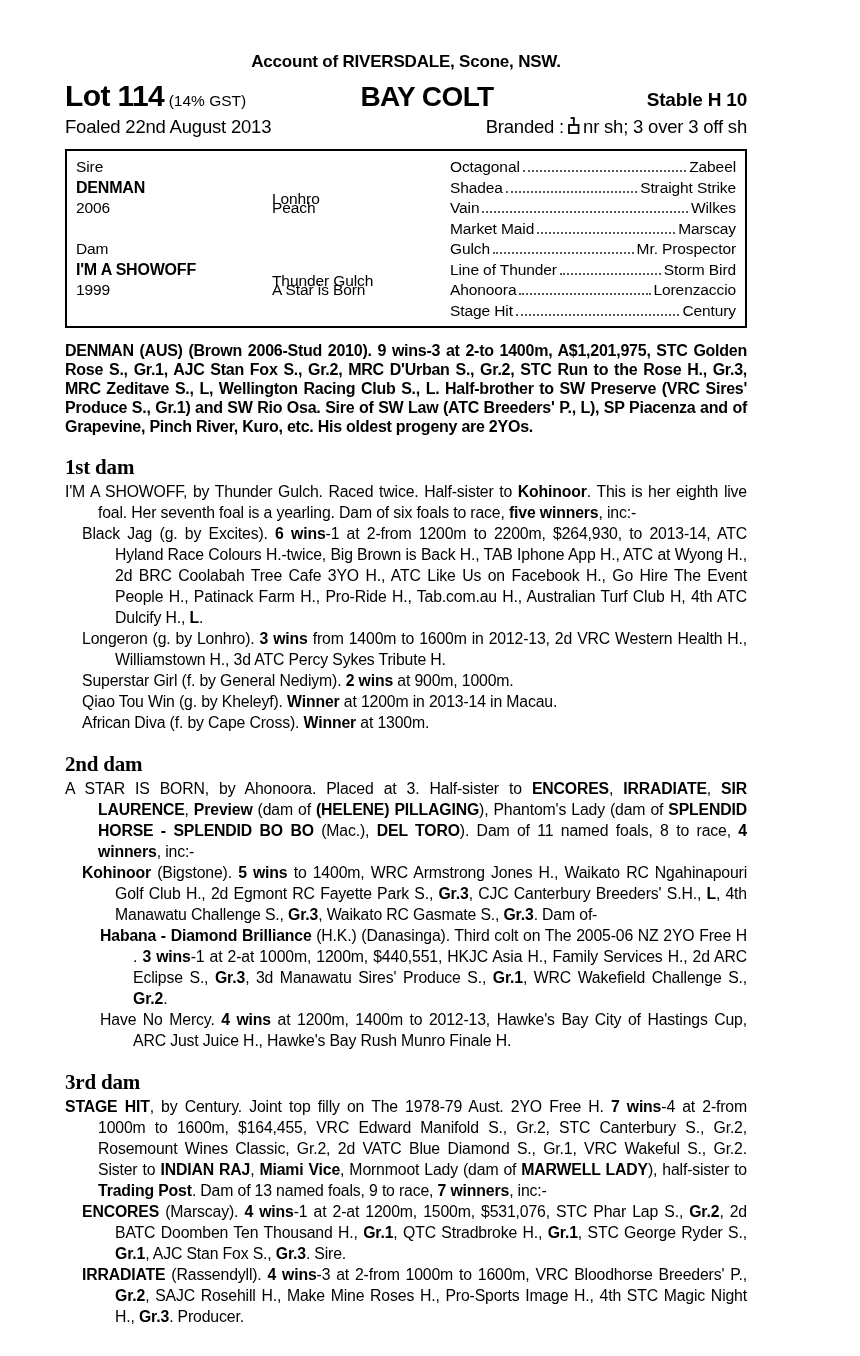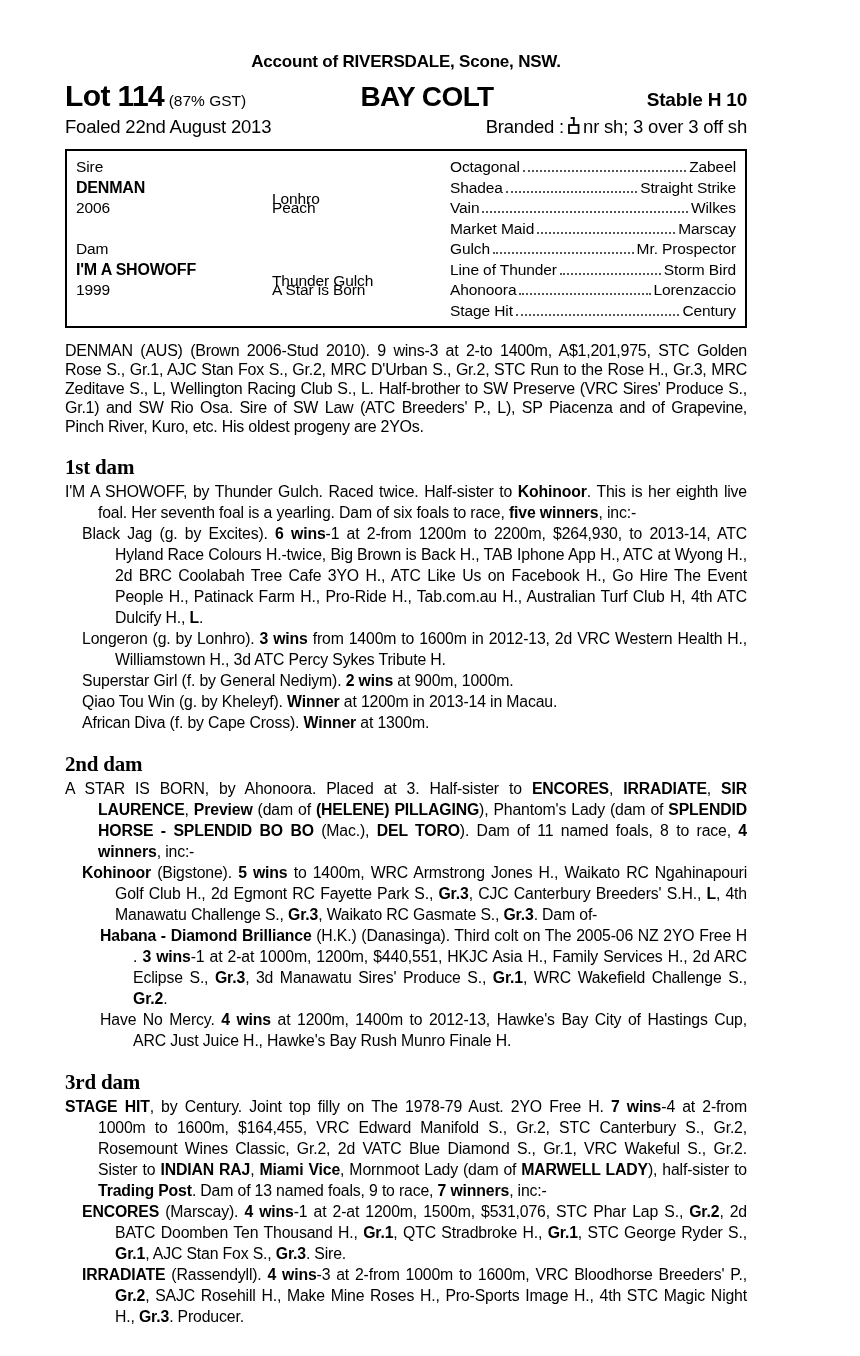--- a/index.html
+++ b/index.html
@@ -23,39 +23,39 @@
   .ped-table{border:2px solid #000;padding:6px 9px 5px 9px;margin-bottom:13px;}
   .ped-half{display:grid;grid-template-columns:196px 178px 1fr;grid-auto-rows:20.5px;font-size:15.5px;letter-spacing:-0.1px;}
   .ped-c1{grid-column:1;grid-row:1/5;line-height:20.5px;}
   .ped-name{font-weight:bold;font-size:16px;letter-spacing:-0.2px;}
   .ped-p{line-height:20.5px;}
   .ped-p1{grid-column:2;grid-row:1;margin-top:32px;}
   .ped-p2{grid-column:2;grid-row:3;}
   .ped-g3{grid-column:3;display:flex;align-items:baseline;line-height:20.5px;white-space:nowrap;}
   .dots{flex:1;border-bottom:2px dotted #555;margin:0 3px;min-width:12px;}
 
-  .sire-summary{font-weight:normal;font-size:16px;line-height:19px;text-align:justify;letter-spacing:-0.25px;margin-bottom:4px;}
+  .sire-summary{font-weight:bold;font-size:16px;line-height:19px;text-align:justify;letter-spacing:-0.25px;margin-bottom:4px;}
 
   .sec-h{font-weight:bold;font-size:21px;margin-top:19px;margin-bottom:1px;letter-spacing:-0.2px;font-family:Liberation Serif, serif;}
   .para{font-size:15.8px;line-height:21px;text-align:justify;letter-spacing:-0.15px;}
   .lvl0{padding-left:33px;text-indent:-33px;}
   .lvl1{padding-left:50px;text-indent:-33px;}
   .lvl2{padding-left:68px;text-indent:-33px;}
 </style>
 </head>
 <body>
 
 <div class="sheet">
 
   <div class="account">Account of RIVERSDALE, Scone, NSW.</div>
 
   <div class="head-row">
     <div class="lot-wrap">
       <span class="lot-num">Lot 114</span>
-      <span class="gst">(87% GST)</span>
+      <span class="gst">(14% GST)</span>
     </div>
     <div class="title">BAY COLT</div>
     <div class="stable">Stable H 10</div>
   </div>
 
   <div class="sub-row">
     <div>Foaled 22nd August 2013</div>
     <div class="brand-line">
       <span>Branded :</span>
       <span class="brand-glyph">

